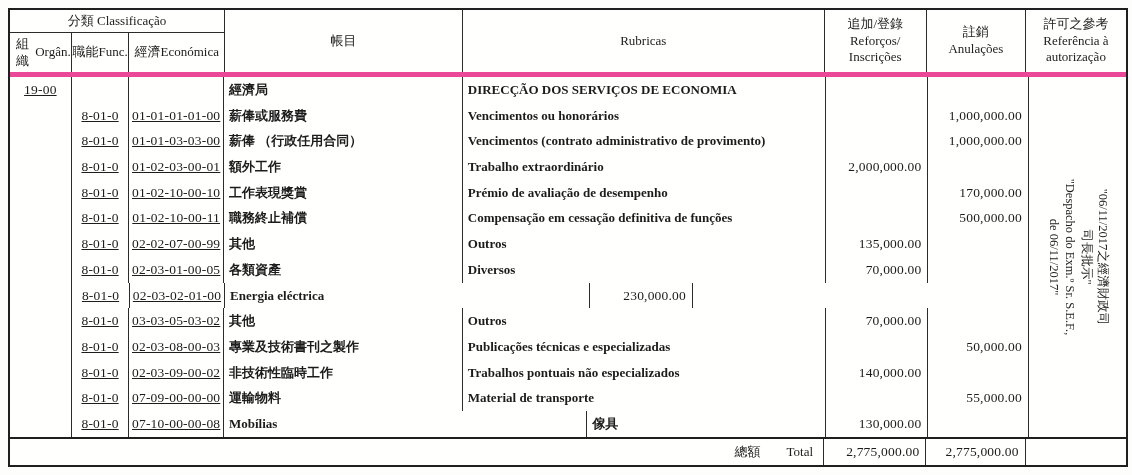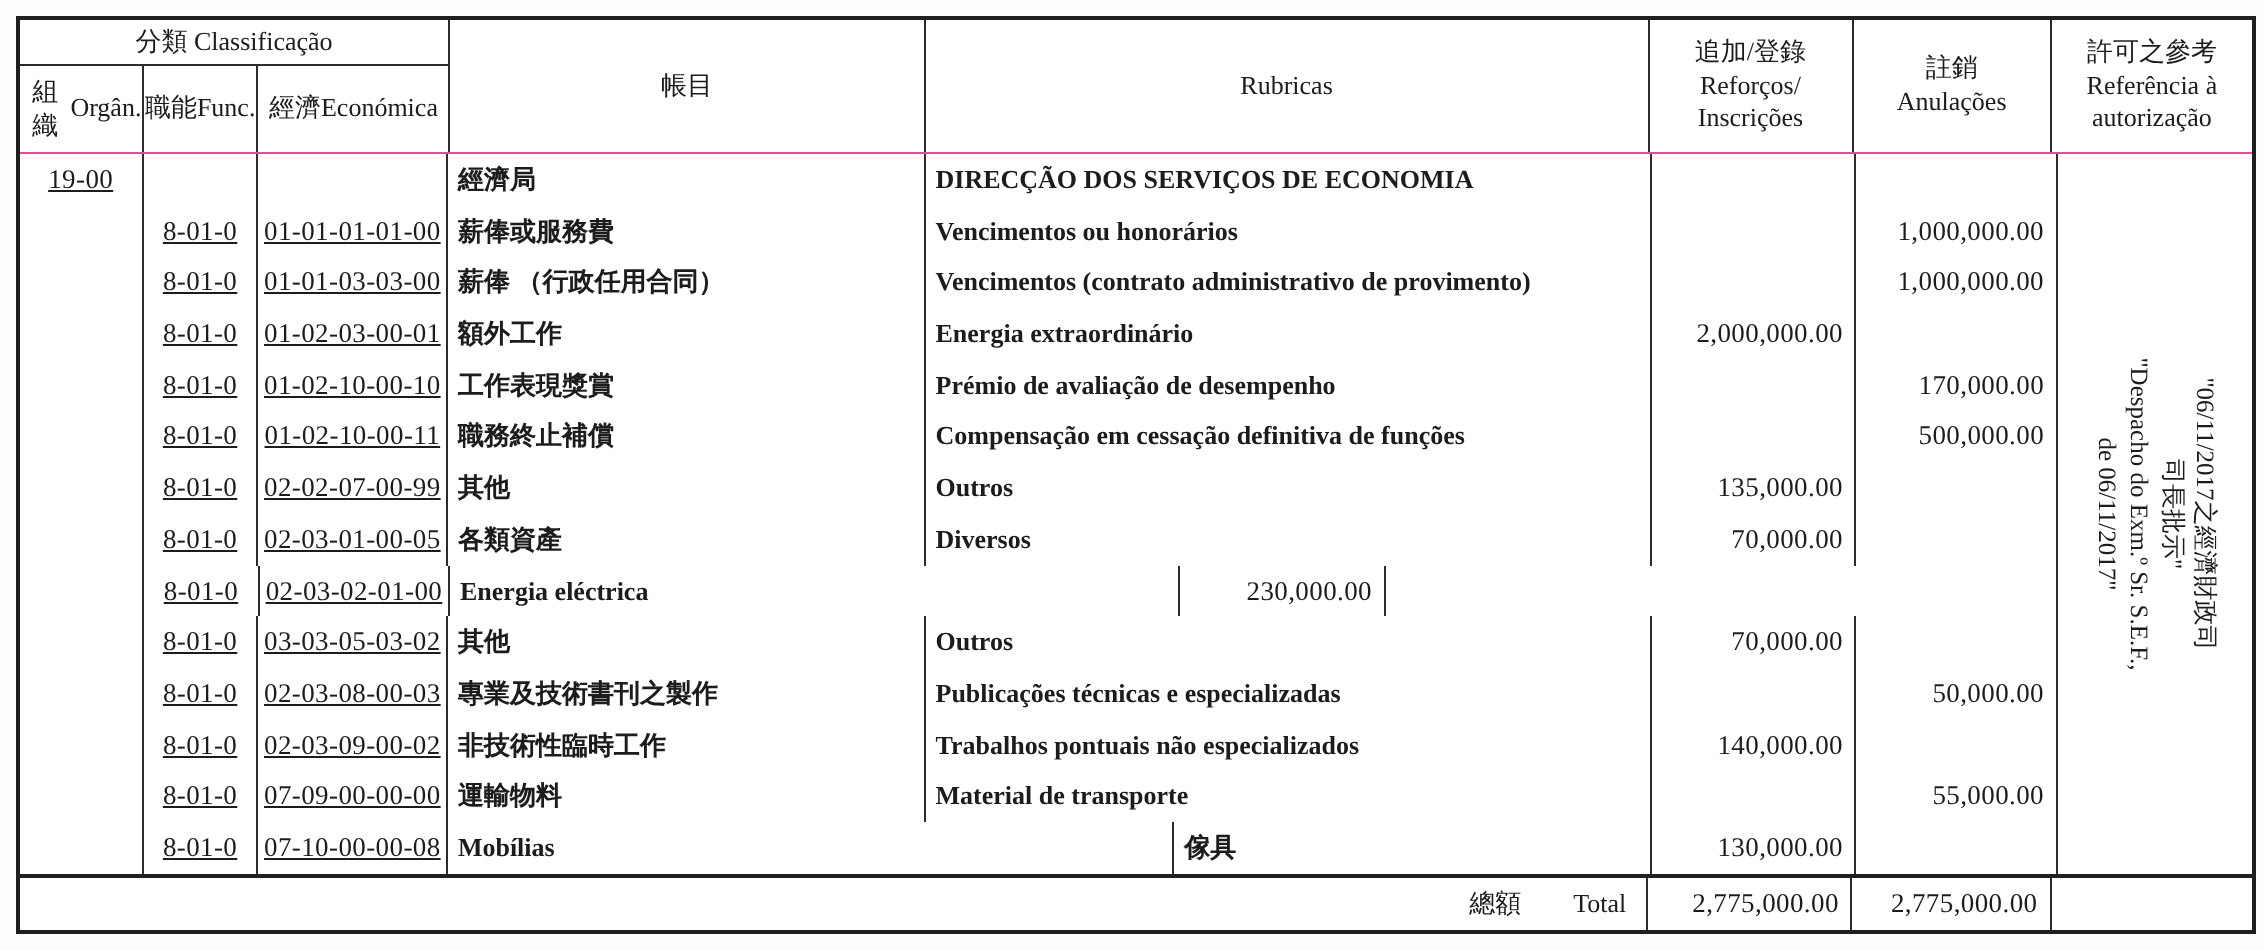--- a/index.html
+++ b/index.html
@@ -20,21 +20,21 @@
   .w-econ { width: 95px;  }
   .w-zh   { width: 240px; }
   .w-pt   { width: 365px; }
   .w-ref  { width: 103px; }
   .w-anu  { width: 100px; }
   .w-auth { width: 101px; font-family: Liberation Serif, serif; }
 
   .vline { border-right: 1px solid #2b2b2b; }
 
   
-  .header-row { display: flex; height: 67px; border-bottom: 1px solid #ec4899; flex: none; }
+  .header-row { display: flex; height: 67px; border-bottom: 5px solid #ec4899; flex: none; }
   .cls-group { width: 215px; display: flex; flex-direction: column; }
   .cls-title { height: 23px; display: flex; align-items: center; justify-content: center;
     border-bottom: 1px solid #2b2b2b; }
   .cls-sub { flex: 1; display: flex; }
   .hcell { display: flex; flex-direction: row; align-items: center; justify-content: center;
     text-align: center; line-height: 1.25; }
   .hc { display: flex; flex-direction: column; align-items: center; justify-content: center;
     text-align: center; line-height: 1.3; }
 
   
@@ -134,21 +134,21 @@
     <div class="cell lft w-pt vline">Vencimentos (contrato administrativo de provimento)</div>
     <div class="cell rgt num w-ref vline"></div>
     <div class="cell rgt num w-anu">1,000,000.00</div>
   </div>
 
   <div class="trow">
     <div class="cell ctr num w-org vline"></div>
     <div class="cell ctr num w-func vline">8-01-0</div>
     <div class="cell ctr num w-econ vline">01-02-03-00-01</div>
     <div class="cell lft w-zh vline">額外工作</div>
-    <div class="cell lft w-pt vline">Energia extraordinário</div>
+    <div class="cell lft w-pt vline">Trabalho extraordinário</div>
     <div class="cell rgt num w-ref vline">2,000,000.00</div>
     <div class="cell rgt num w-anu"></div>
   </div>
 
   <div class="trow">
     <div class="cell ctr num w-org vline"></div>
     <div class="cell ctr num w-func vline">8-01-0</div>
     <div class="cell ctr num w-econ vline">01-02-10-00-10</div>
     <div class="cell lft w-zh vline">工作表現獎賞</div>
     <div class="cell lft w-pt vline">Prémio de avaliação de desempenho</div>

